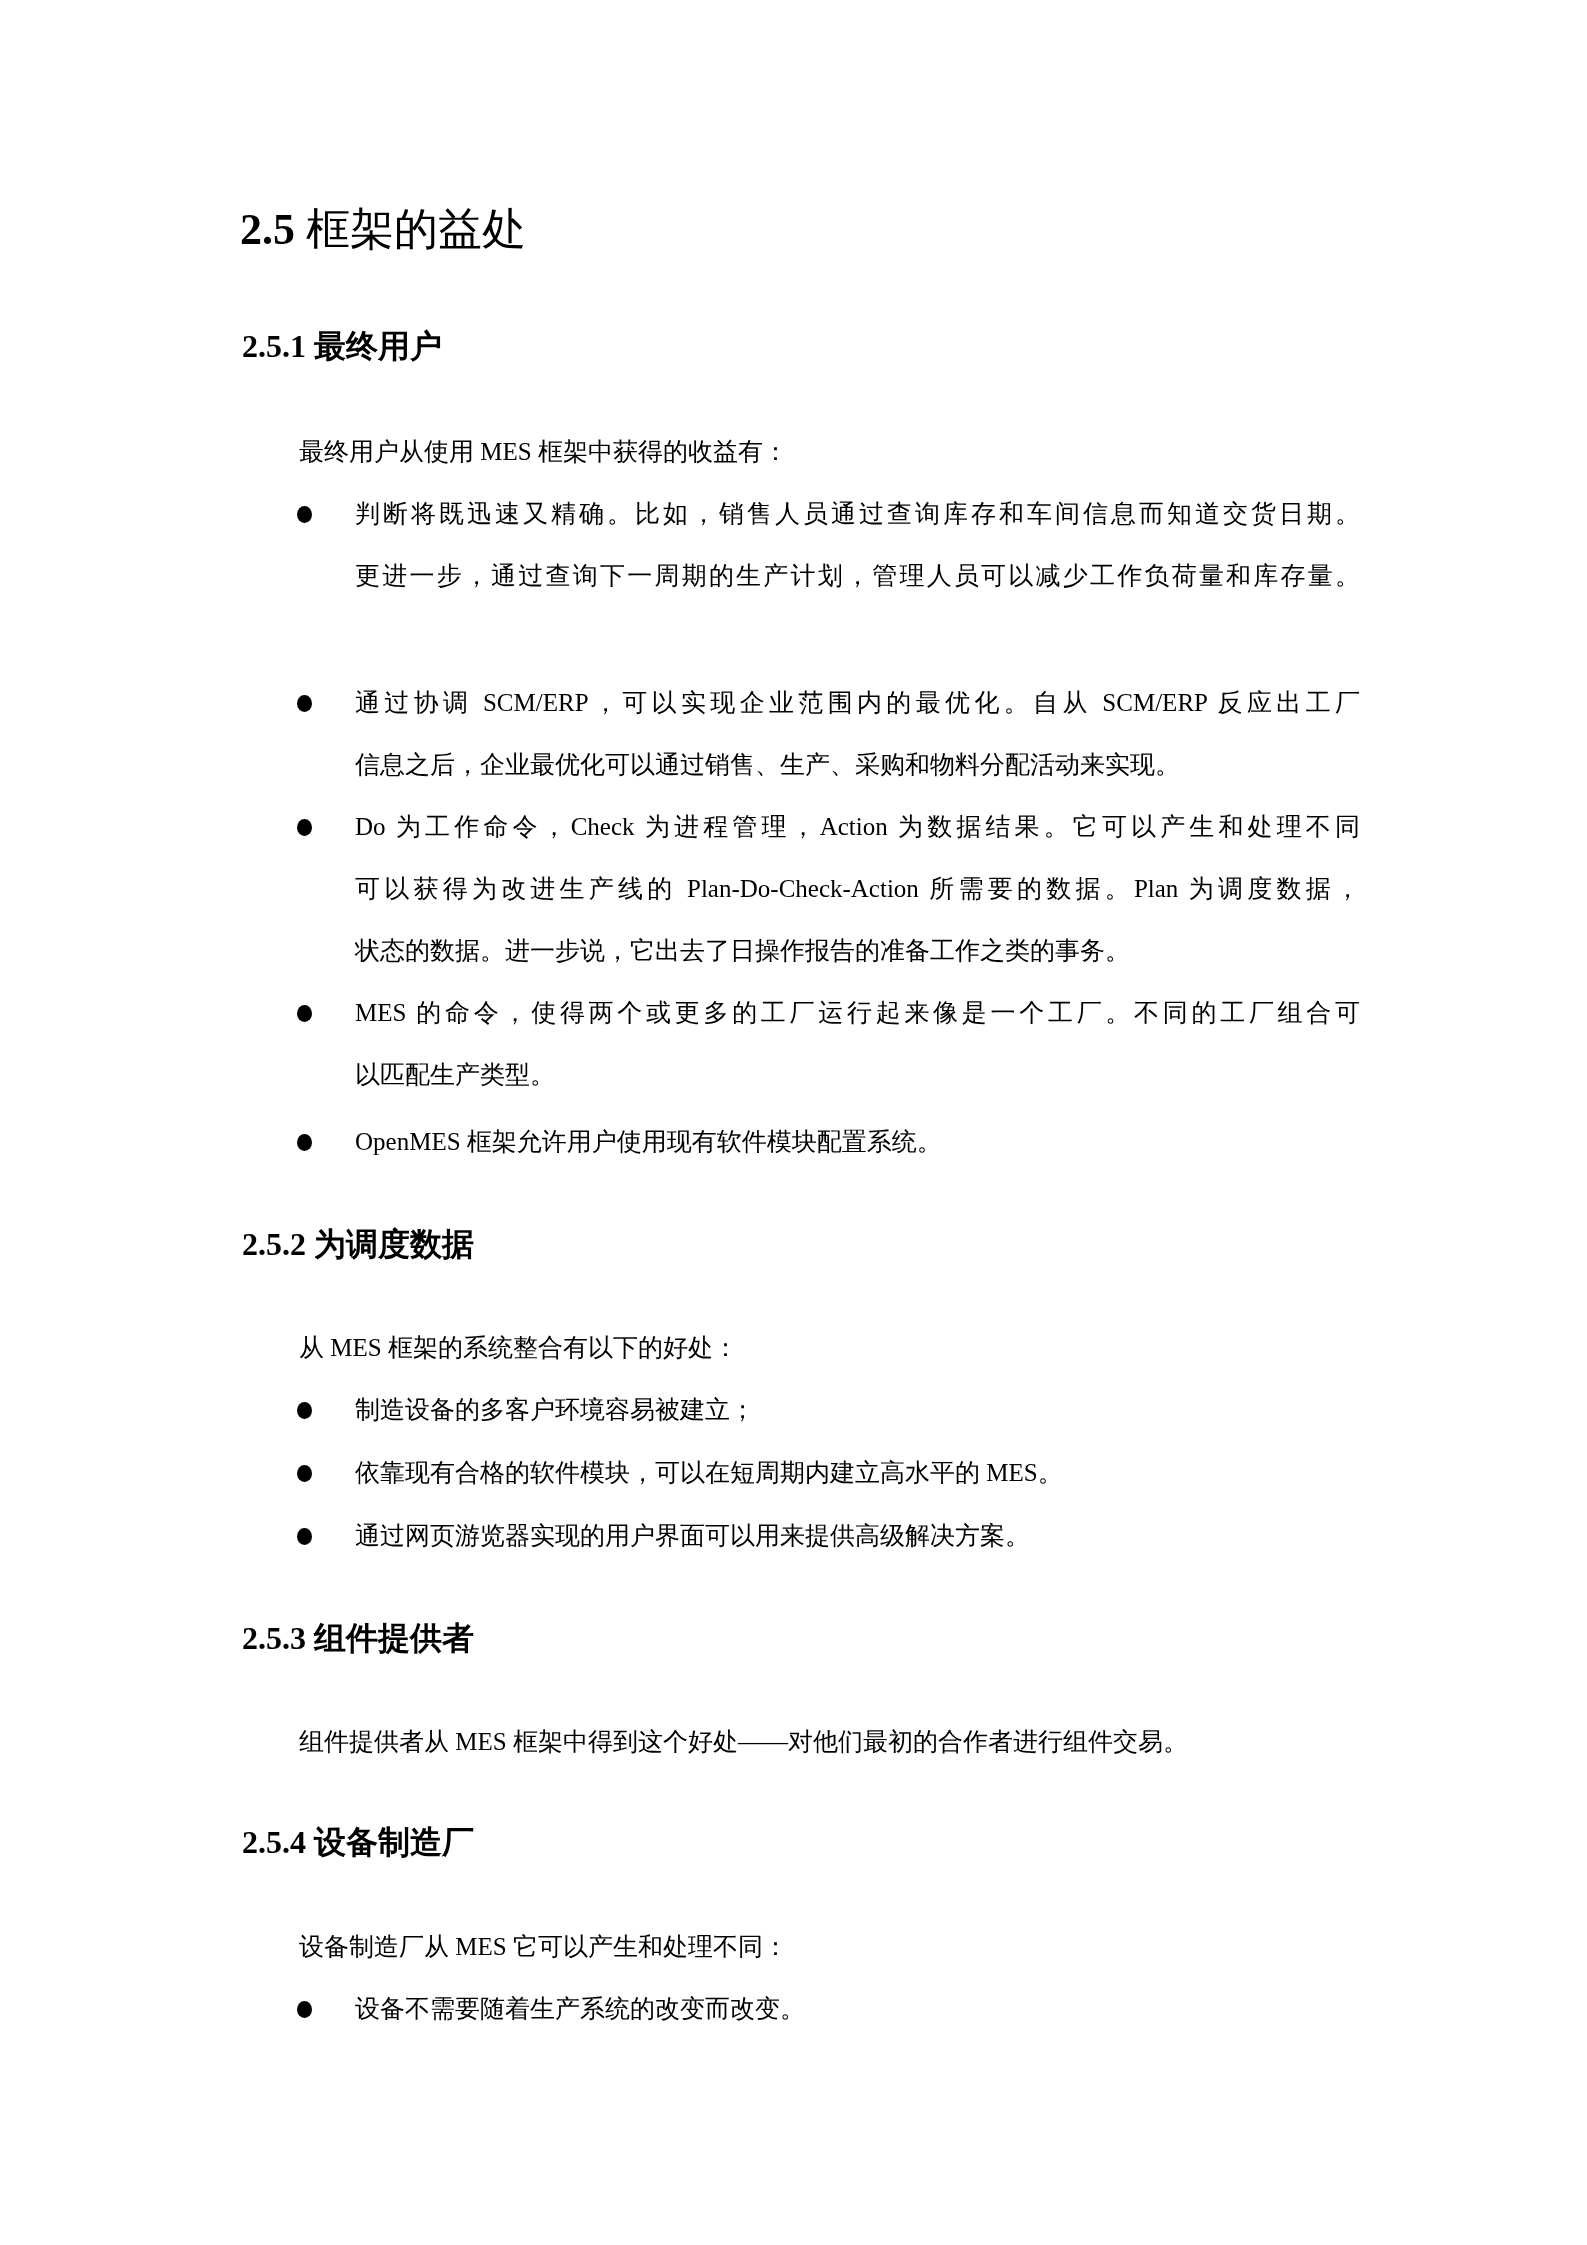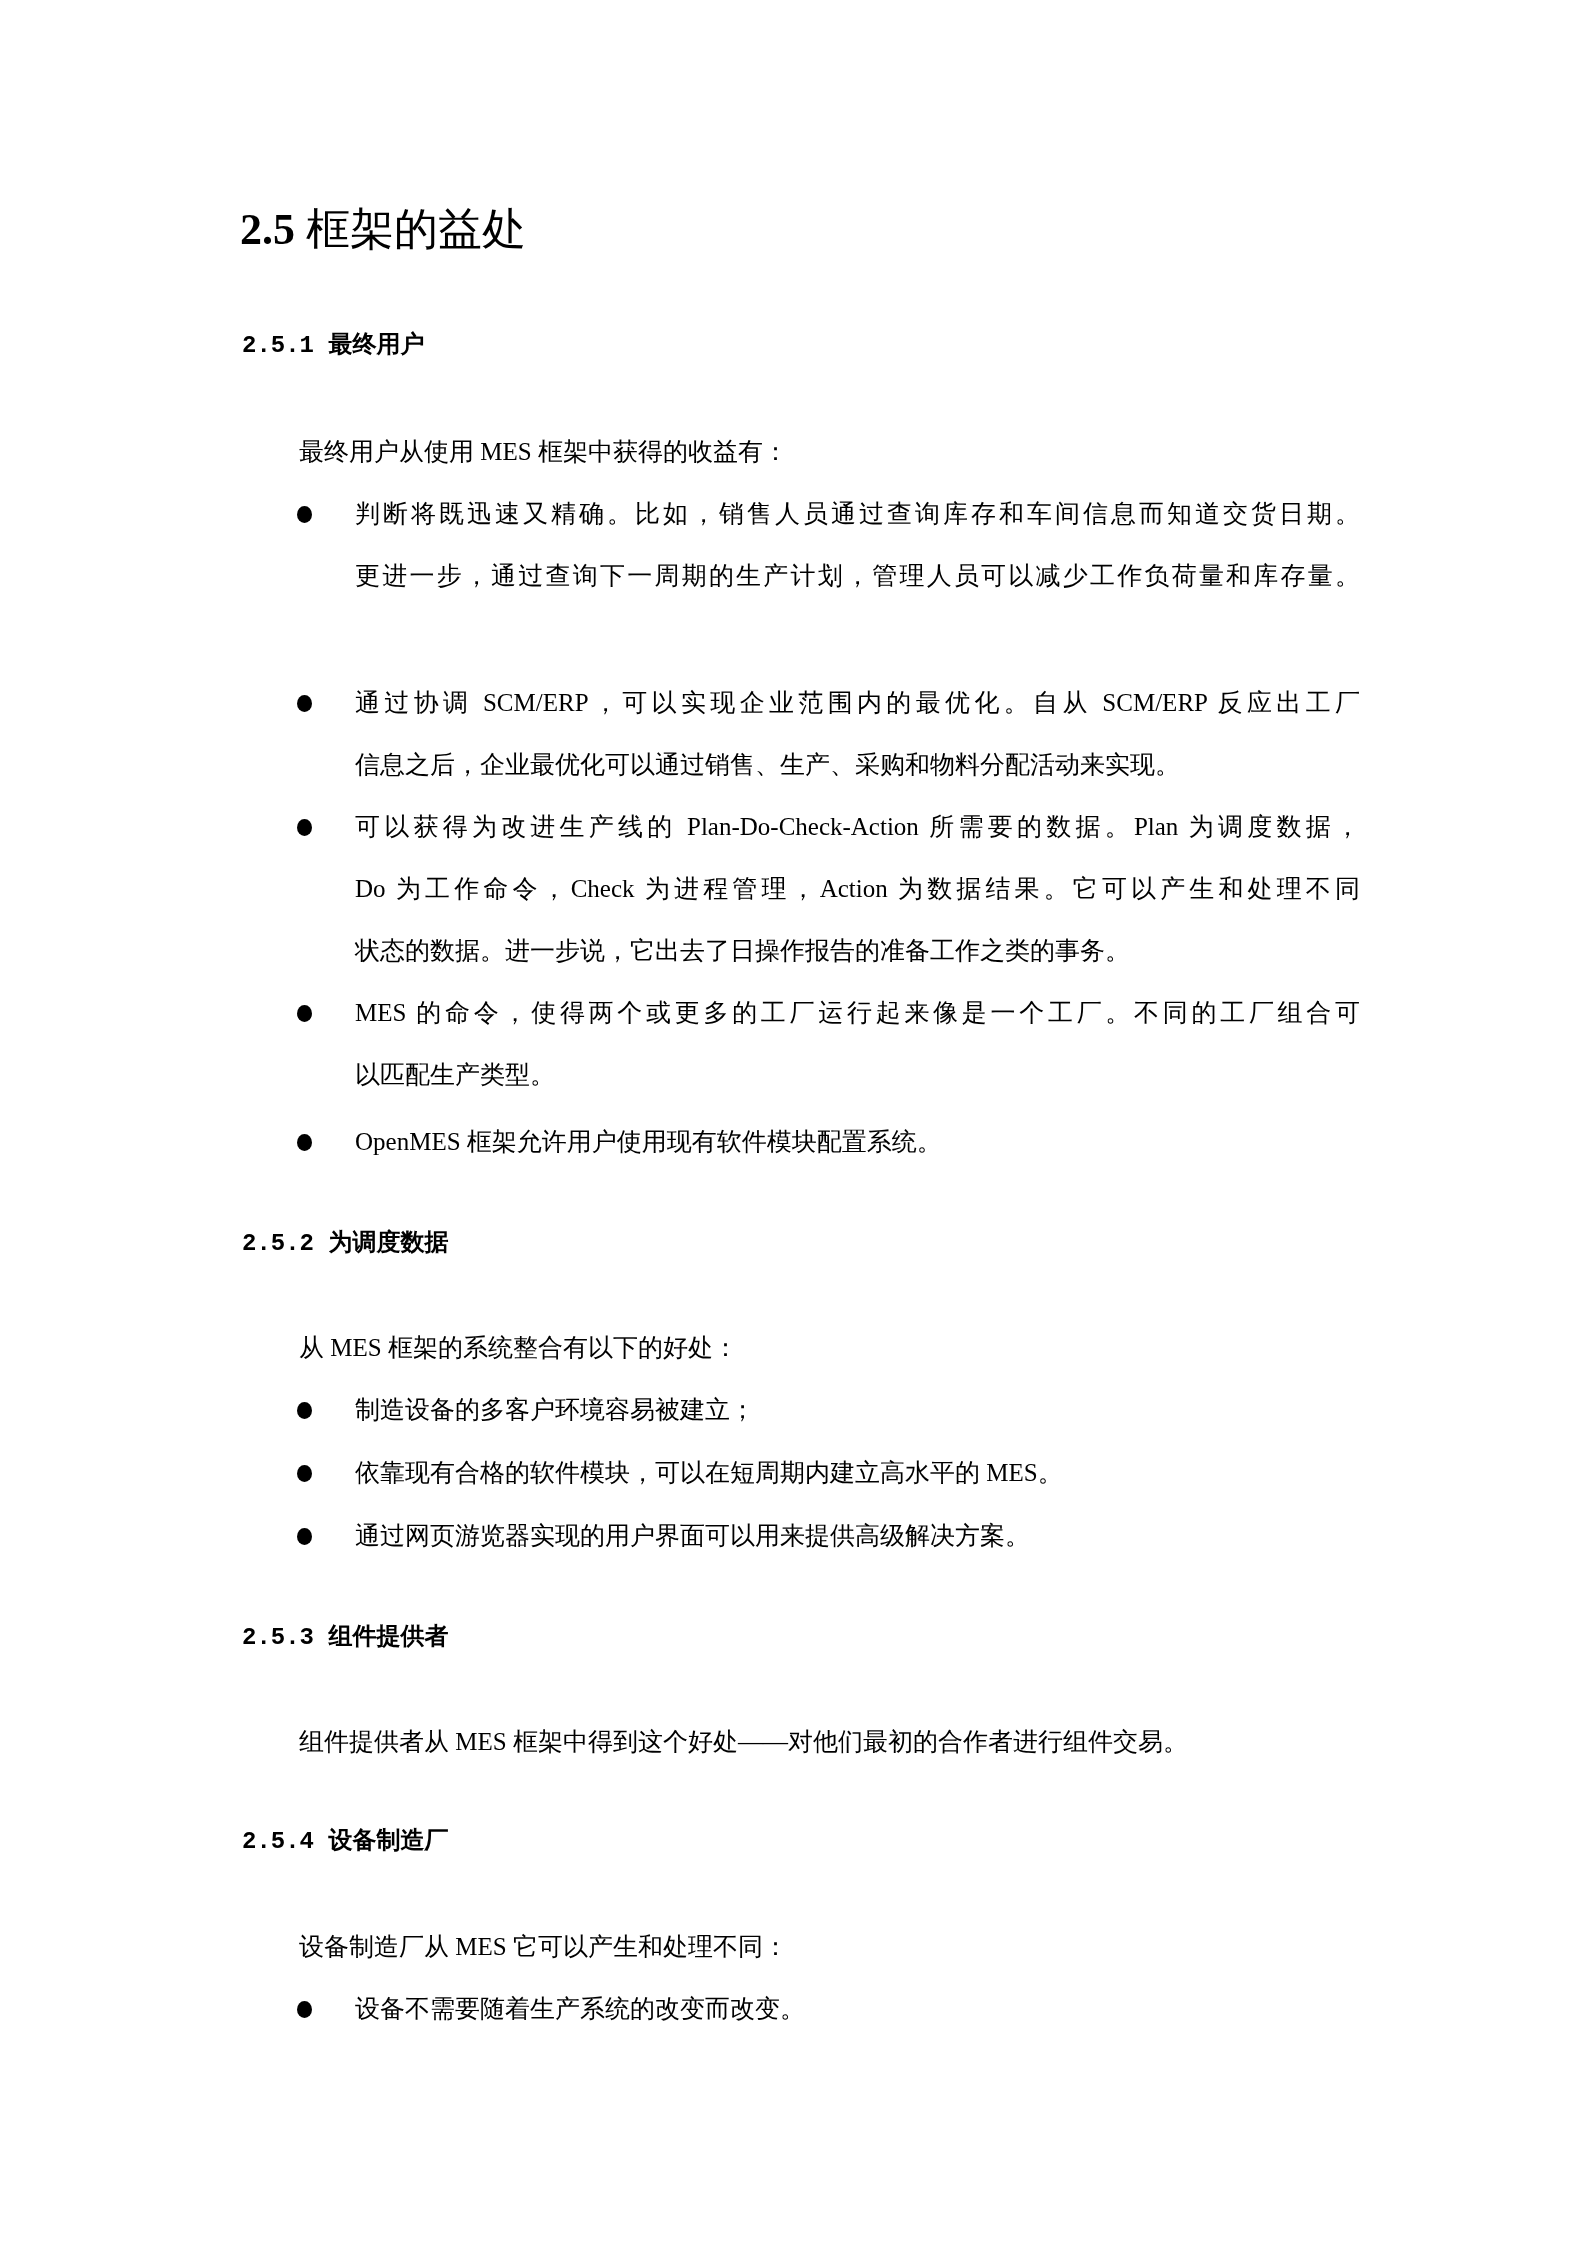--- a/index.html
+++ b/index.html
@@ -26,23 +26,23 @@
       left: 240px;
       font-size: 44px;
       line-height: 60px;
       font-weight: normal;
       white-space: nowrap;
     }
     .h1 .num { font-weight: bold; }
     .h3 {
       position: absolute;
       left: 242px;
-      font-family: Liberation Mono, monospace;
+      font-family: Liberation Serif, serif;
       font-weight: bold;
-      font-size: 24px;
+      font-size: 32px;
       line-height: 32px;
       white-space: nowrap;
     }
     .para {
       position: absolute;
       left: 299px;
       font-size: 25px;
       line-height: 34px;
       white-space: nowrap;
       font-family: Liberation Serif, serif;
@@ -103,22 +103,22 @@
     <span class="dot"></span>
     <div class="text">
       <span class="line">通过协调 SCM/ERP，可以实现企业范围内的最优化。自从 SCM/ERP 反应出工厂</span>
       <span class="line last">信息之后，企业最优化可以通过销售、生产、采购和物料分配活动来实现。</span>
     </div>
   </div>
 
   <div class="bullet" style="top:810px;">
     <span class="dot"></span>
     <div class="text">
+      <span class="line">Do 为工作命令，Check 为进程管理，Action 为数据结果。它可以产生和处理不同</span>
       <span class="line">可以获得为改进生产线的 Plan-Do-Check-Action 所需要的数据。Plan 为调度数据，</span>
-      <span class="line">Do 为工作命令，Check 为进程管理，Action 为数据结果。它可以产生和处理不同</span>
       <span class="line last">状态的数据。进一步说，它出去了日操作报告的准备工作之类的事务。</span>
     </div>
   </div>
 
   <div class="bullet" style="top:996px;">
     <span class="dot"></span>
     <div class="text">
       <span class="line">MES 的命令，使得两个或更多的工厂运行起来像是一个工厂。不同的工厂组合可</span>
       <span class="line last">以匹配生产类型。</span>
     </div>

